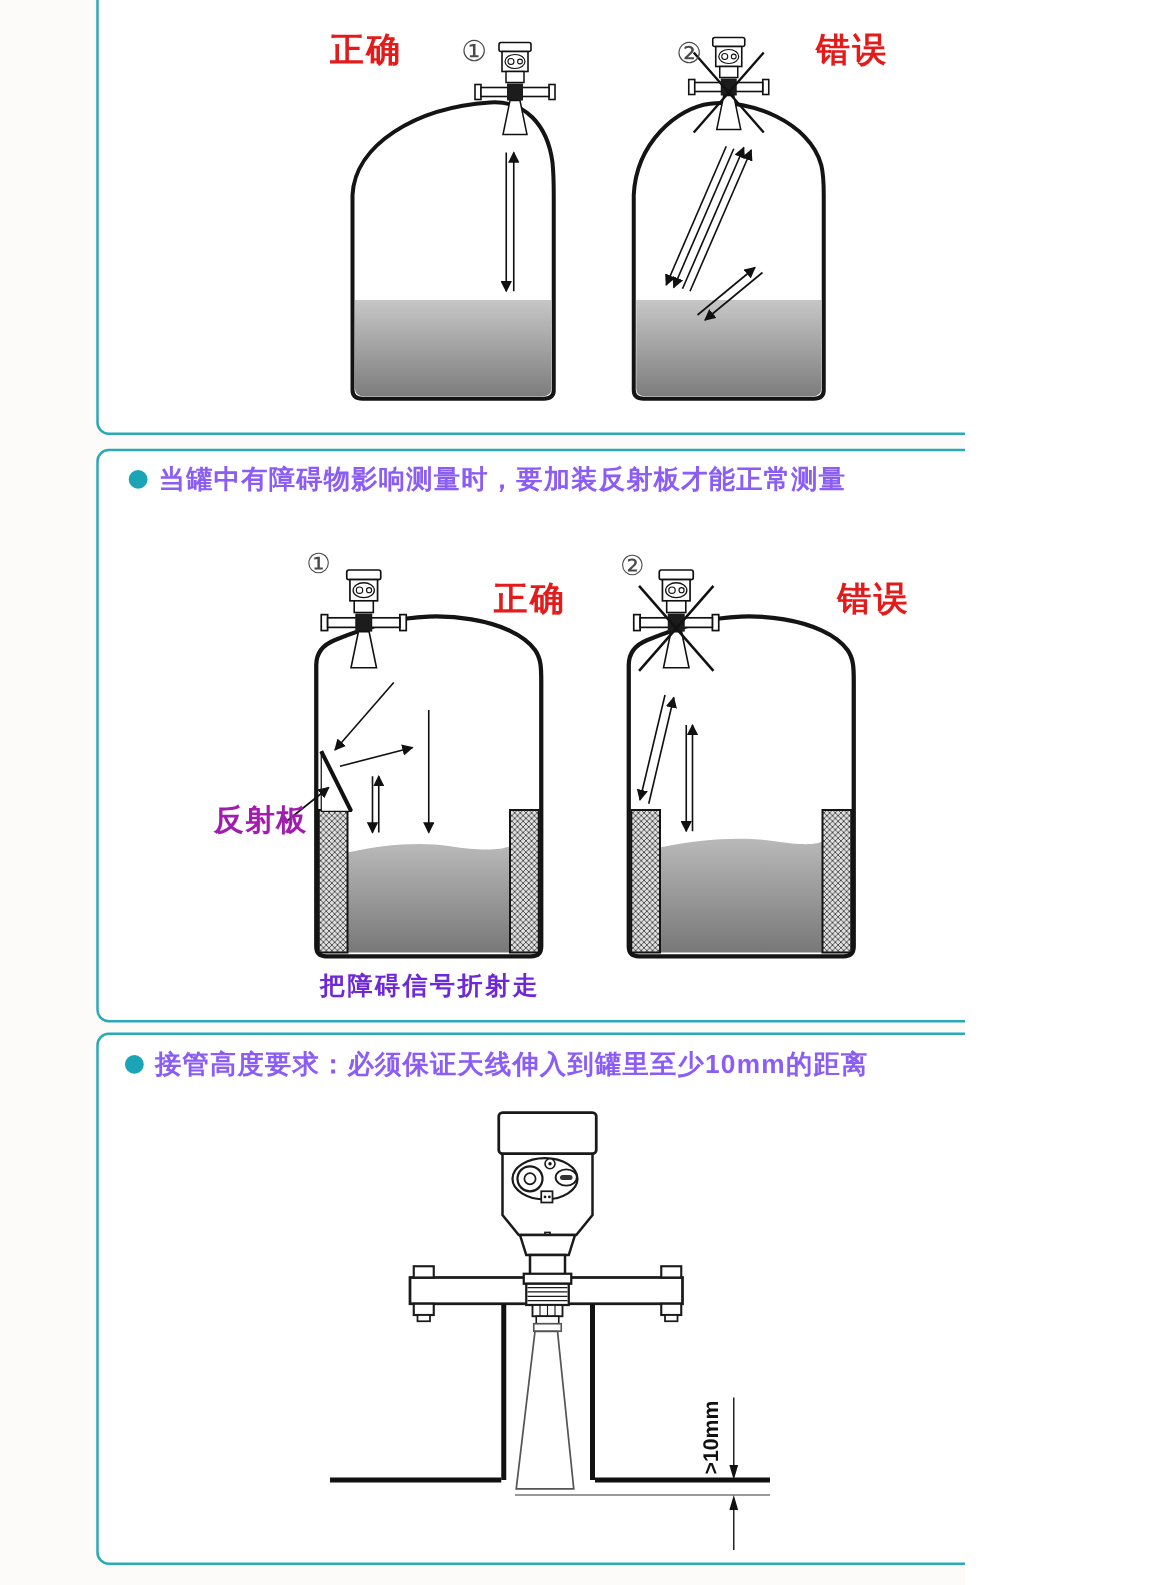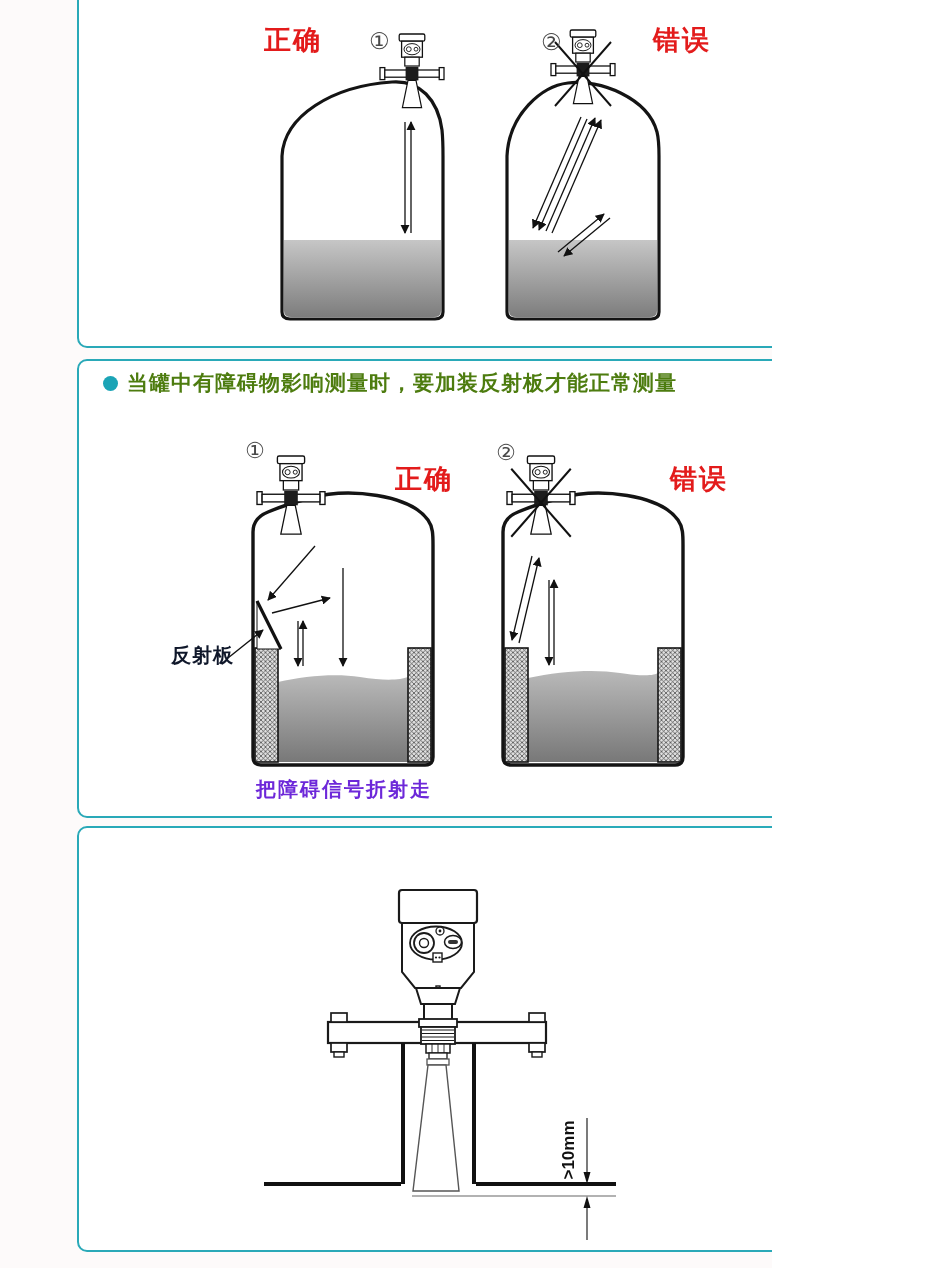--- a/index.html
+++ b/index.html
@@ -12,29 +12,29 @@
   .panel{
     position:absolute;box-sizing:border-box;
     border:2px solid #2aa9b8;border-radius:10px;background:#ffffff;
   }
   #panel-top{left:77px;top:-16px;width:785px;height:364px;}
   #panel-middle{left:77px;top:359px;width:785px;height:459px;}
   #panel-bottom{left:77px;top:826px;width:785px;height:426px;}
   .overlay-svg{position:absolute;left:0;top:0;pointer-events:none;}
   .hdr{
     position:absolute;display:flex;align-items:center;gap:9px;
-    font-size:21px;font-weight:600;letter-spacing:1px;color:#4d7c0f;white-space:nowrap;
+    font-size:21px;font-weight:600;letter-spacing:1px;color:#8b5cf6;white-space:nowrap;
   }
   .bullet{
     width:15px;height:15px;border-radius:50%;background:#1ba4b6;flex:0 0 auto;
   }
   .lbl{position:absolute;line-height:1;white-space:nowrap;}
   .red{color:#e31b1b;font-size:27px;font-weight:700;letter-spacing:2px;}
   .circnum{color:#4a4a4a;font-size:23px;font-weight:400;}
-  .small-label{color:#0f172a;font-size:20px;font-weight:700;letter-spacing:1px;}
+  .small-label{color:#a21caf;font-size:24px;font-weight:700;letter-spacing:1px;}
   .caption{color:#6d28d9;font-size:20px;font-weight:700;letter-spacing:2px;}
   .dim{
     position:absolute;left:531px;top:1138px;width:76px;height:24px;
     transform:rotate(-90deg);transform-origin:center;
     text-align:center;font-size:17px;font-weight:700;color:#111;line-height:24px;
   }
 </style>
 </head>
 <body>
 
@@ -219,15 +219,19 @@
     <span class="bullet"></span>
     <span>当罐中有障碍物影响测量时，要加装反射板才能正常测量</span>
   </div>
   <span class="lbl circnum" style="left:245px;top:440px;font-size:22px;">①</span>
   <span class="lbl red" style="left:395px;top:466px;">正确</span>
   <span class="lbl circnum" style="left:496px;top:442px;font-size:22px;">②</span>
   <span class="lbl red" style="left:670px;top:466px;">错误</span>
   <span class="lbl small-label" style="left:171px;top:645px;">反射板</span>
   <span class="lbl caption" style="left:256px;top:779px;">把障碍信号折射走</span>
 
+  <div class="hdr" style="left:100px;top:837px;">
+    <span class="bullet"></span>
+    <span>接管高度要求：必须保证天线伸入到罐里至少10mm的距离</span>
+  </div>
   <span class="dim">&gt;10mm</span>
 
 </div>
 
 </body></html>

